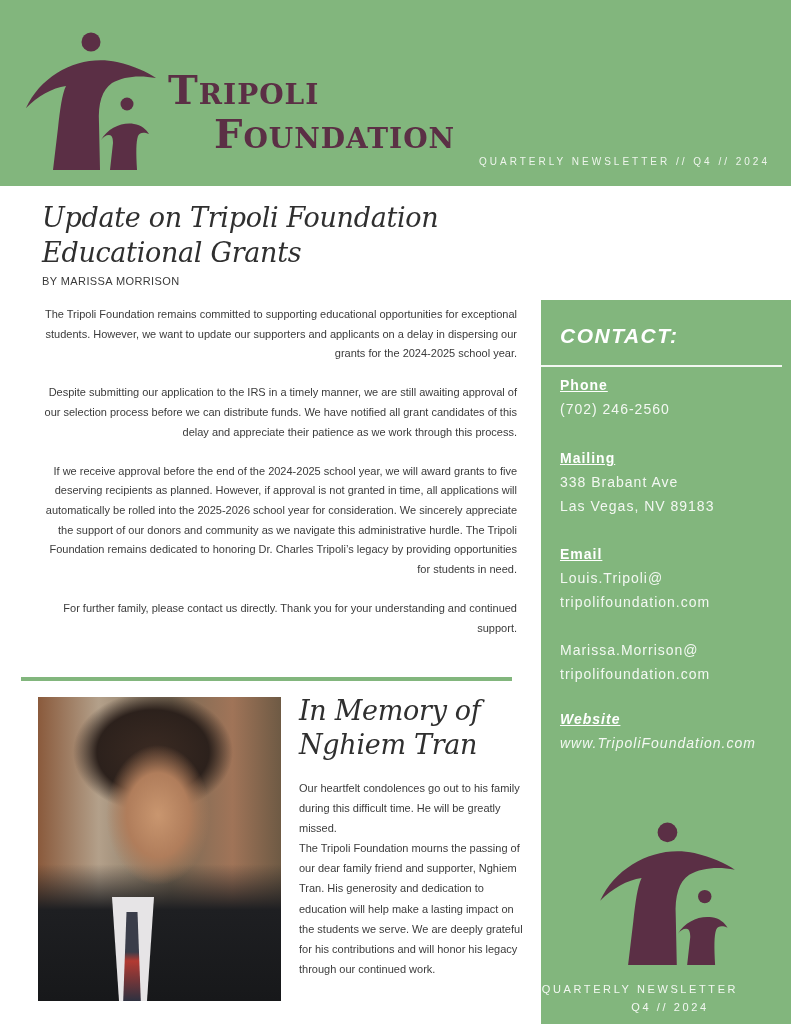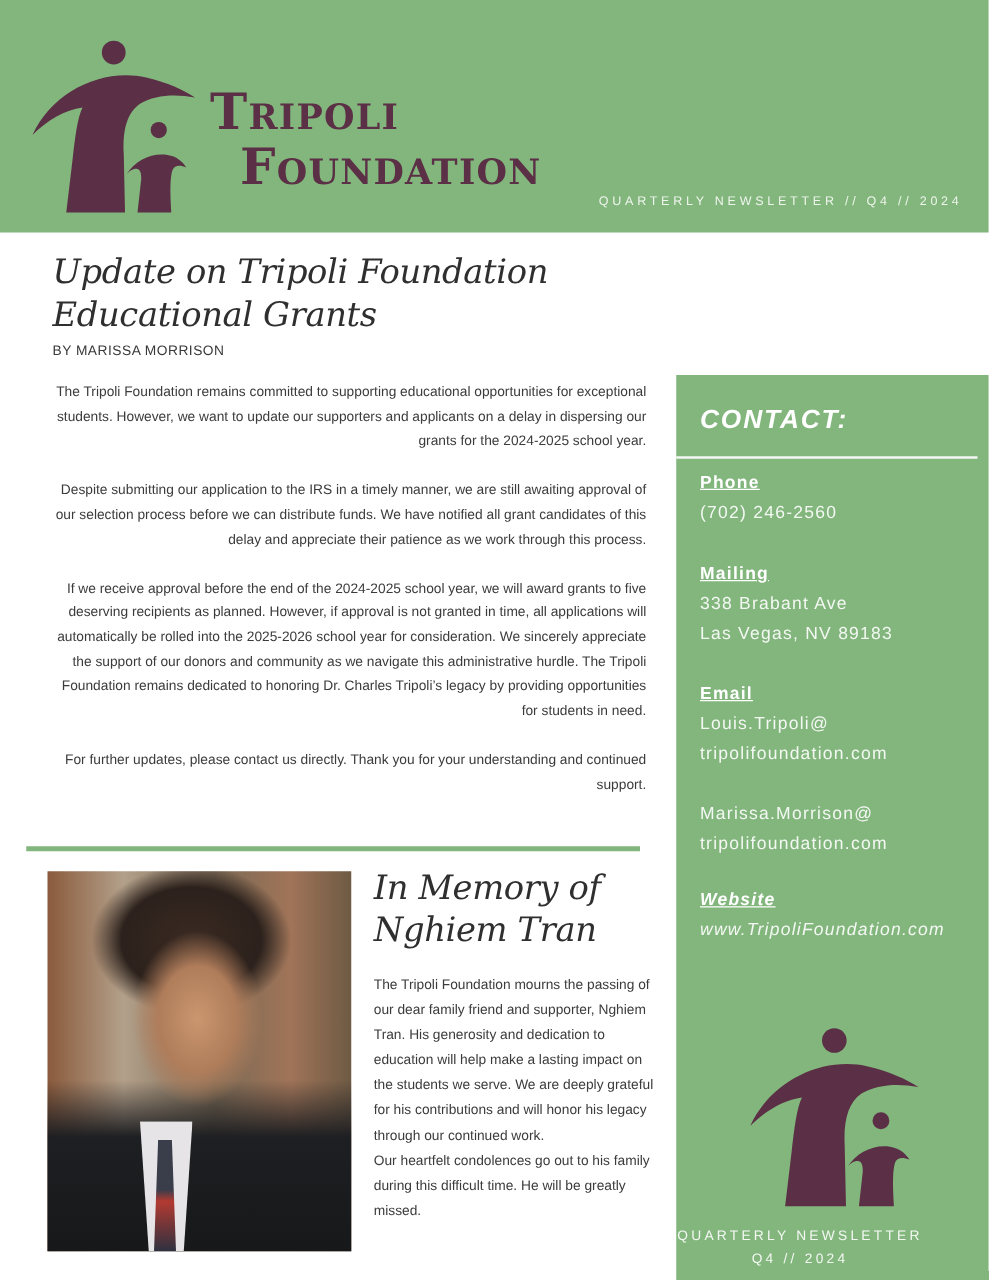--- a/index.html
+++ b/index.html
@@ -14,21 +14,21 @@
     background: #82b67d;
   }
   .logo-icon { position: absolute; left: 22px; top: 28px; width: 140px; height: 146px; }
   .logo-text {
     position: absolute; left: 168px; top: 70px;
     font-family: "DejaVu Serif", "Liberation Serif", serif;
     color: #5b2f45; font-variant: small-caps; font-weight: 700;
     line-height: 1;
   }
   .logo-line1 { font-size: 40px; letter-spacing: 1px; display: block; }
-  .logo-line2 { font-size: 40px; letter-spacing: 1px; display: block; margin-top: 4px; margin-left: 24px; }
+  .logo-line2 { font-size: 40px; letter-spacing: 1px; display: block; margin-top: 4px; margin-left: 46px; }
   .header-tag {
     position: absolute; right: 21px; top: 156px;
     font-size: 10px; letter-spacing: 3px; color: #eef5ec;
   }
 
   .main { position: absolute; left: 42px; top: 200px; width: 475px; }
   .title {
     font-family: "DejaVu Serif", "Liberation Serif", serif; font-style: italic;
     font-size: 27px; line-height: 35px; color: #2f2f2f; margin: 0; font-weight: normal;
     letter-spacing: -0.3px;
@@ -112,38 +112,38 @@
 <div class="main">
   <h1 class="title">
     <span>Update on Tripoli Foundation</span><br>
     <span>Educational Grants</span>
   </h1>
   <div class="byline">BY MARISSA MORRISON</div>
   <div class="body-text">
     <p>The Tripoli Foundation remains committed to supporting educational opportunities for exceptional students. However, we want to update our supporters and applicants on a delay in dispersing our grants for the 2024-2025 school year.</p>
     <p>Despite submitting our application to the IRS in a timely manner, we are still awaiting approval of our selection process before we can distribute funds. We have notified all grant candidates of this delay and appreciate their patience as we work through this process.</p>
     <p>If we receive approval before the end of the 2024-2025 school year, we will award grants to five deserving recipients as planned. However, if approval is not granted in time, all applications will automatically be rolled into the 2025-2026 school year for consideration. We sincerely appreciate the support of our donors and community as we navigate this administrative hurdle. The Tripoli Foundation remains dedicated to honoring Dr. Charles Tripoli’s legacy by providing opportunities for students in need.</p>
-    <p>For further updates, please contact us directly. Thank you for your understanding and continued support.</p>
+    <p>For further family, please contact us directly. Thank you for your understanding and continued support.</p>
   </div>
 </div>
 
 <div class="divider"></div>
 
 <div class="photo" title="Portrait of Nghiem Tran">
   <div class="shirt"></div>
   <div class="tie"></div>
 </div>
 
 <h2 class="memory-title">
   <span>In Memory of</span><br>
   <span>Nghiem Tran</span>
 </h2>
 <div class="memory-text">
+  <p>Our heartfelt condolences go out to his family during this difficult time. He will be greatly missed.</p>
   <p>The Tripoli Foundation mourns the passing of our dear family friend and supporter, Nghiem Tran. His generosity and dedication to education will help make a lasting impact on the students we serve. We are deeply grateful for his contributions and will honor his legacy through our continued work.</p>
-  <p>Our heartfelt condolences go out to his family during this difficult time. He will be greatly missed.</p>
 </div>
 
 <div class="sidebar">
   <div class="contact-title">CONTACT:</div>
   <div class="contact-rule"></div>
 
   <div class="c-block" style="top:73px;">
     <span class="c-label">Phone</span>
     <span class="c-val">(702) 246-2560</span>
   </div>
@@ -168,14 +168,14 @@
   </div>
 
   <svg class="side-logo" viewBox="0 0 140 146">
     <circle cx="69" cy="14" r="9.5" fill="#5b2f45"></circle>
     <path d="M4 80 C 20 45, 60 26, 95 34 C 112 38, 125 44, 134 50 C 118 47, 102 48, 90 55 C 80 62, 76 75, 77 95 L 78 142 L 31 142 L 36 100 C 38 82, 40 66, 44 58 C 30 60, 16 68, 4 80 Z" fill="#5b2f45"></path>
     <circle cx="105" cy="76" r="6.5" fill="#5b2f45"></circle>
     <path d="M79 112 C 86 100, 100 94, 112 96 C 119 97, 124 101, 127 106 C 122 104, 118 104, 116 108 C 114 114, 114 124, 115 142 L 88 142 L 91 115 C 91 110, 90 107, 87 107 C 84 107, 81 109, 79 112 Z" fill="#5b2f45"></path>
   </svg>
 
   <div class="side-tag" style="top:683px;">QUARTERLY NEWSLETTER</div>
-  <div class="side-tag" style="top:701px;">Q4 // 2024</div>
+  <div class="side-tag" style="top:701px;padding-left:30px;">Q4 // 2024</div>
 </div>
 
 </body></html>

